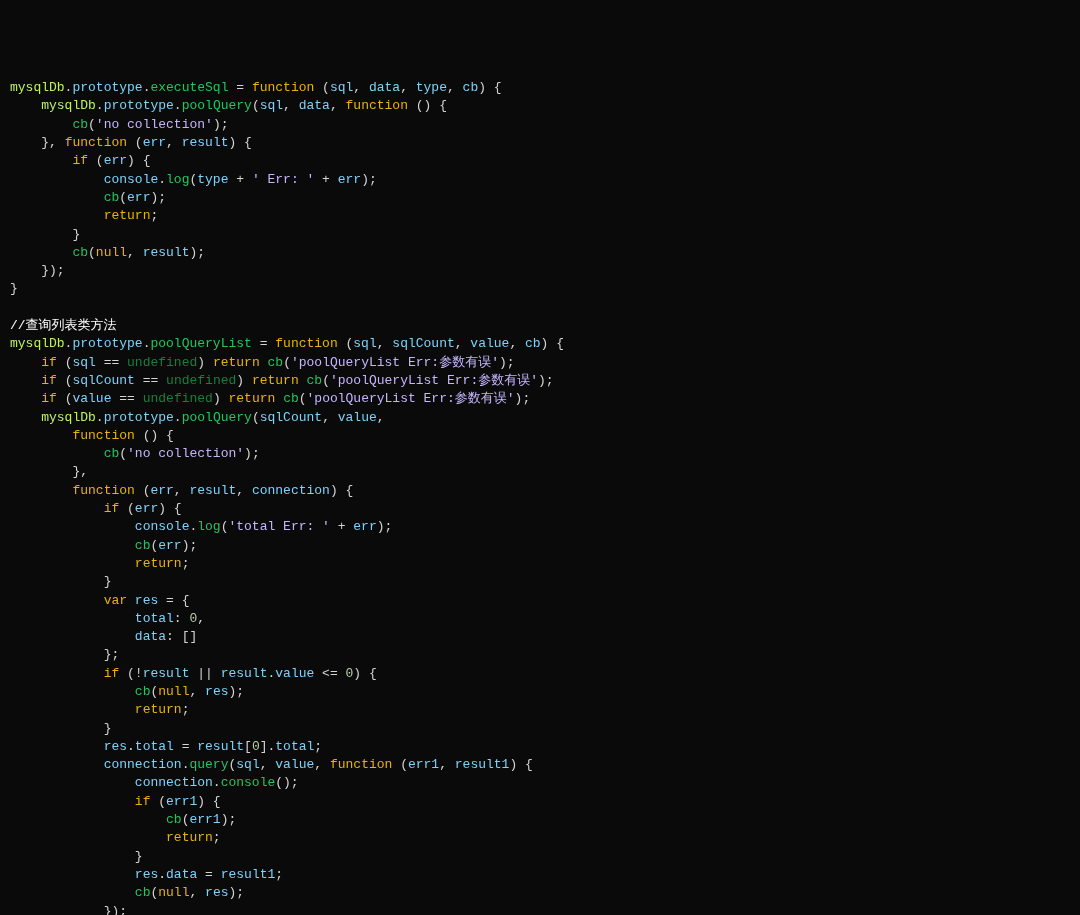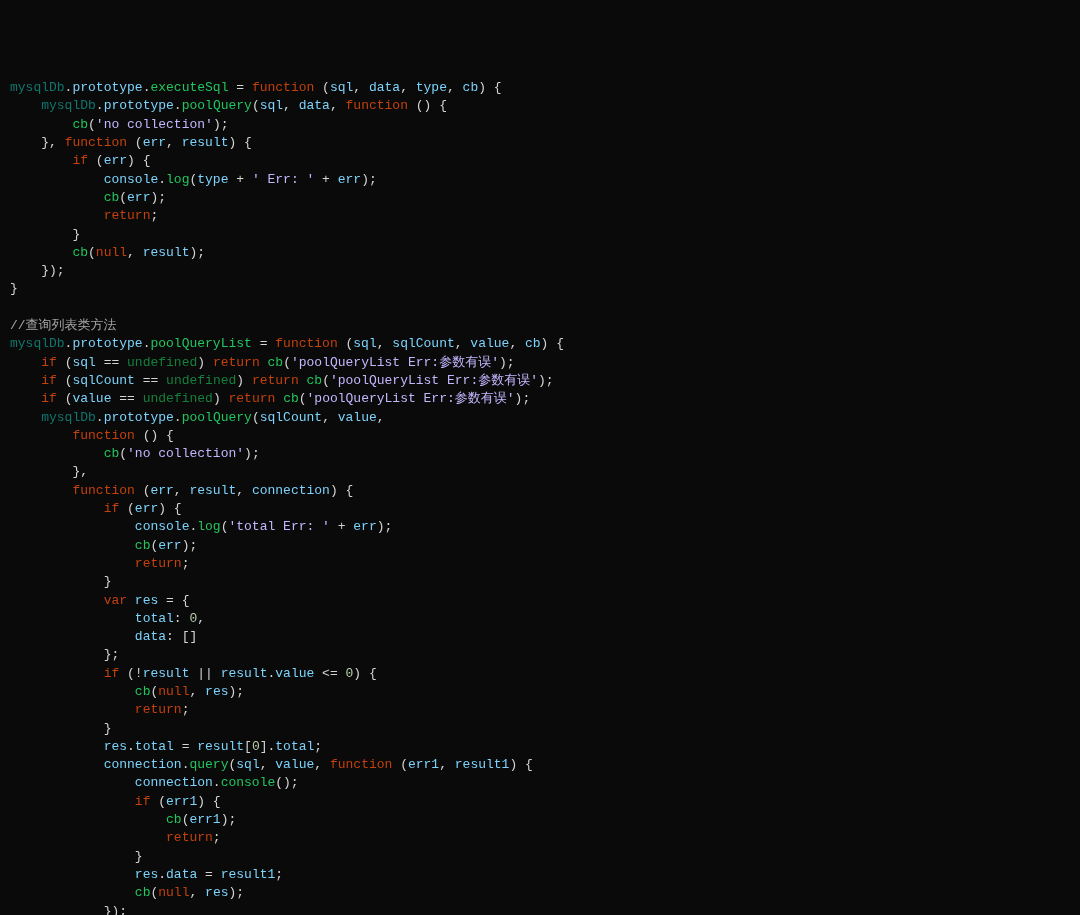--- a/index.html
+++ b/index.html
@@ -8,28 +8,28 @@
     background: #0a0a0a;
     color: #d4d4d4;
     font-family: Consolas, "Courier New", monospace;
     font-size: 13px;
     line-height: 18.3px;
     white-space: pre;
     width: 1080px;
     box-sizing: border-box;
     position: relative;
   }
-  .kw { color: #c2410c; }       
-  .cls { color: #0f766e; }      
+  .kw { color: #eab308; }       
+  .cls { color: #bef264; }      
   .prop { color: #7dd3fc; }     
   .fn { color: #22c55e; }       
   .pun { color: #d4d4d4; }      
   .str { color: #c4b5fd; }      
   .num { color: #b5cea8; }      
-  .cmt { color: #a3a3a3; }      
+  .cmt { color: #ffffff; }      
   .undef { color: #15803d; }
 </style>
 </head>
 <body>
 
 
 
 <div><span class="cls">mysqlDb</span><span class="pun">.</span><span class="prop">prototype</span><span class="pun">.</span><span class="fn">executeSql</span><span class="pun"> = </span><span class="kw">function</span><span class="pun"> (</span><span class="prop">sql</span><span class="pun">, </span><span class="prop">data</span><span class="pun">, </span><span class="prop">type</span><span class="pun">, </span><span class="prop">cb</span><span class="pun">) {</span>
     <span class="cls">mysqlDb</span><span class="pun">.</span><span class="prop">prototype</span><span class="pun">.</span><span class="fn">poolQuery</span><span class="pun">(</span><span class="prop">sql</span><span class="pun">, </span><span class="prop">data</span><span class="pun">, </span><span class="kw">function</span><span class="pun"> () {</span>
         <span class="fn">cb</span><span class="pun">(</span><span class="str">'no collection'</span><span class="pun">);</span>

